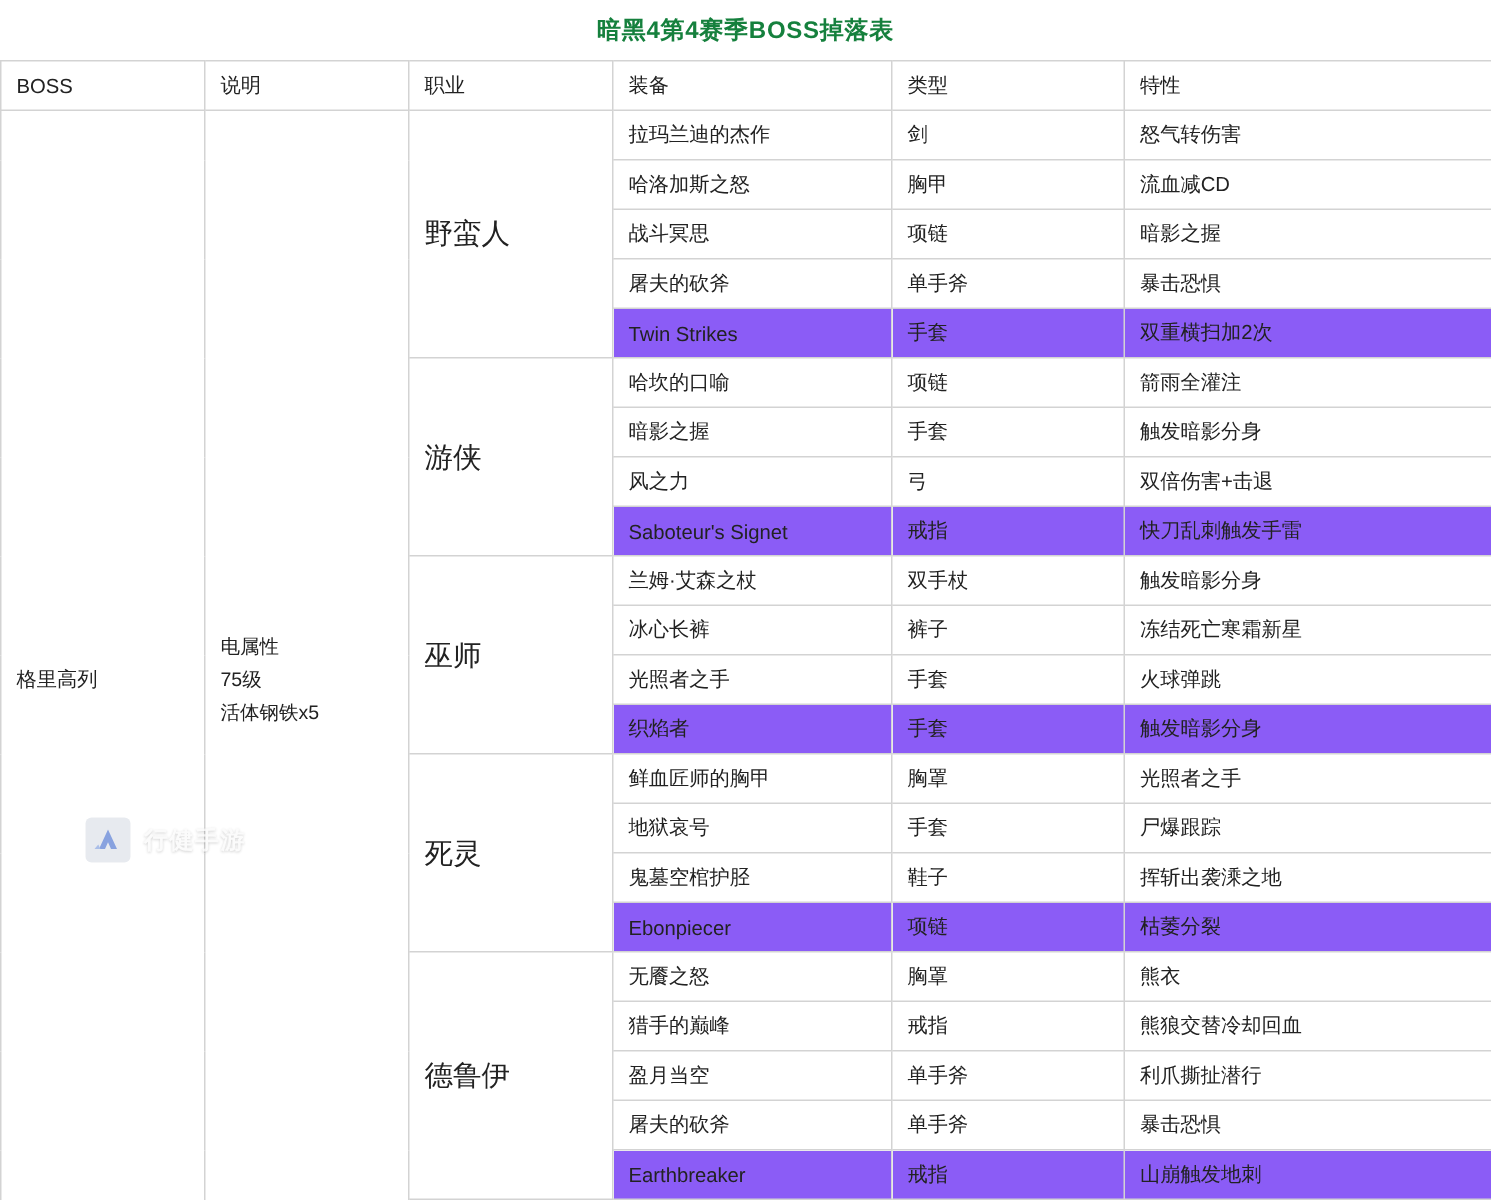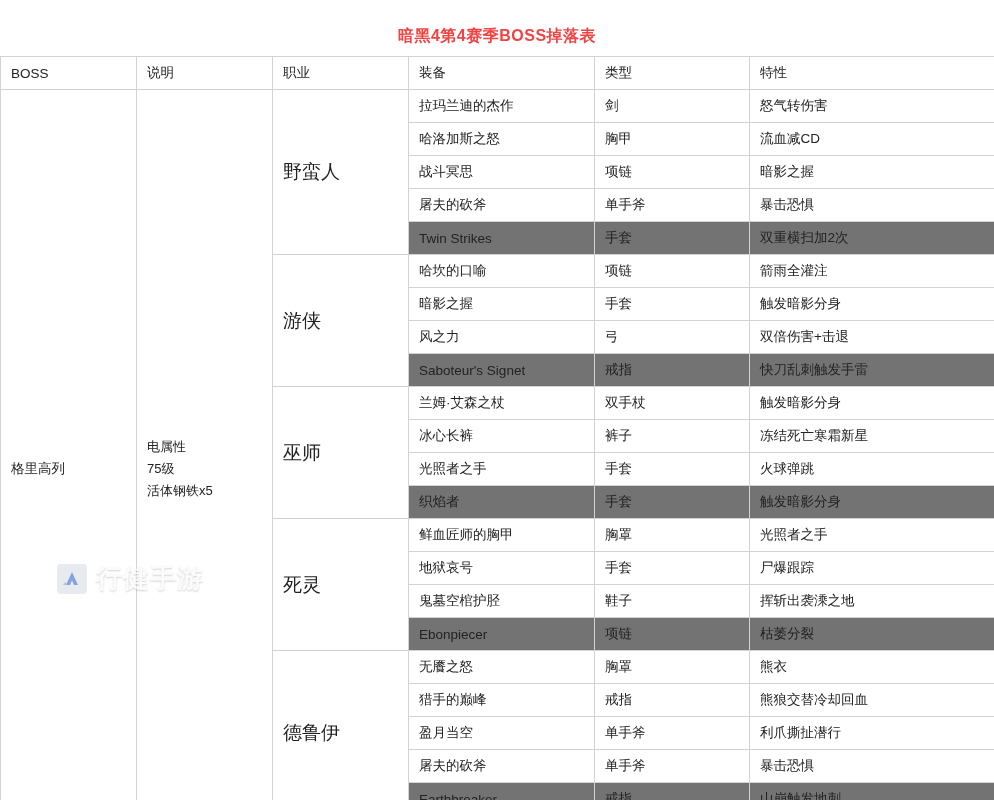--- a/index.html
+++ b/index.html
@@ -17,24 +17,23 @@
   .page {
     position: relative;
     width: 994px;
     height: 800px;
     background: #fff;
   }
   .title {
     text-align: center;
     font-size: 16px;
     font-weight: bold;
-    color: #ef4444;
+    color: #15803d;
     padding: 10px 0 9px 0;
     letter-spacing: 0.5px;
-    margin-top: 16px;
   }
   table.droptable {
     border-collapse: collapse;
     table-layout: fixed;
     width: 994px;
     font-size: 13.5px;
   }
   table.droptable td, table.droptable th {
     border: 1px solid #d3d3d3;
     padding: 0 10px;
@@ -63,21 +62,21 @@
   td.desc-cell {
     text-align: center;
     line-height: 1.7;
     font-size: 13px;
   }
   td.class-cell {
     text-align: center;
     font-size: 19px;
   }
   tr.highlight td {
-    background: #737373;
+    background: #8b5cf6;
   }
   .desc-line { display: block; }
   .watermark {
     position: absolute;
     left: 57px;
     top: 545px;
     display: flex;
     align-items: center;
     gap: 9px;
     opacity: 0.72;
@@ -85,21 +84,21 @@
   }
   .watermark .wm-logo {
     width: 30px;
     height: 30px;
     background: #dfe3ea;
     border-radius: 4px;
     position: relative;
   }
   .watermark .wm-logo svg { display: block; }
   .watermark .wm-text {
-    font-size: 26px;
+    font-size: 16px;
     font-weight: bold;
     color: #fafafa;
     text-shadow: 0 1px 2px rgba(0,0,0,0.25);
     letter-spacing: 1px;
   }
   
   col.c-boss { width: 136px; }
   col.c-desc { width: 136px; }
   col.c-class { width: 136px; }
   col.c-item { width: 186px; }

